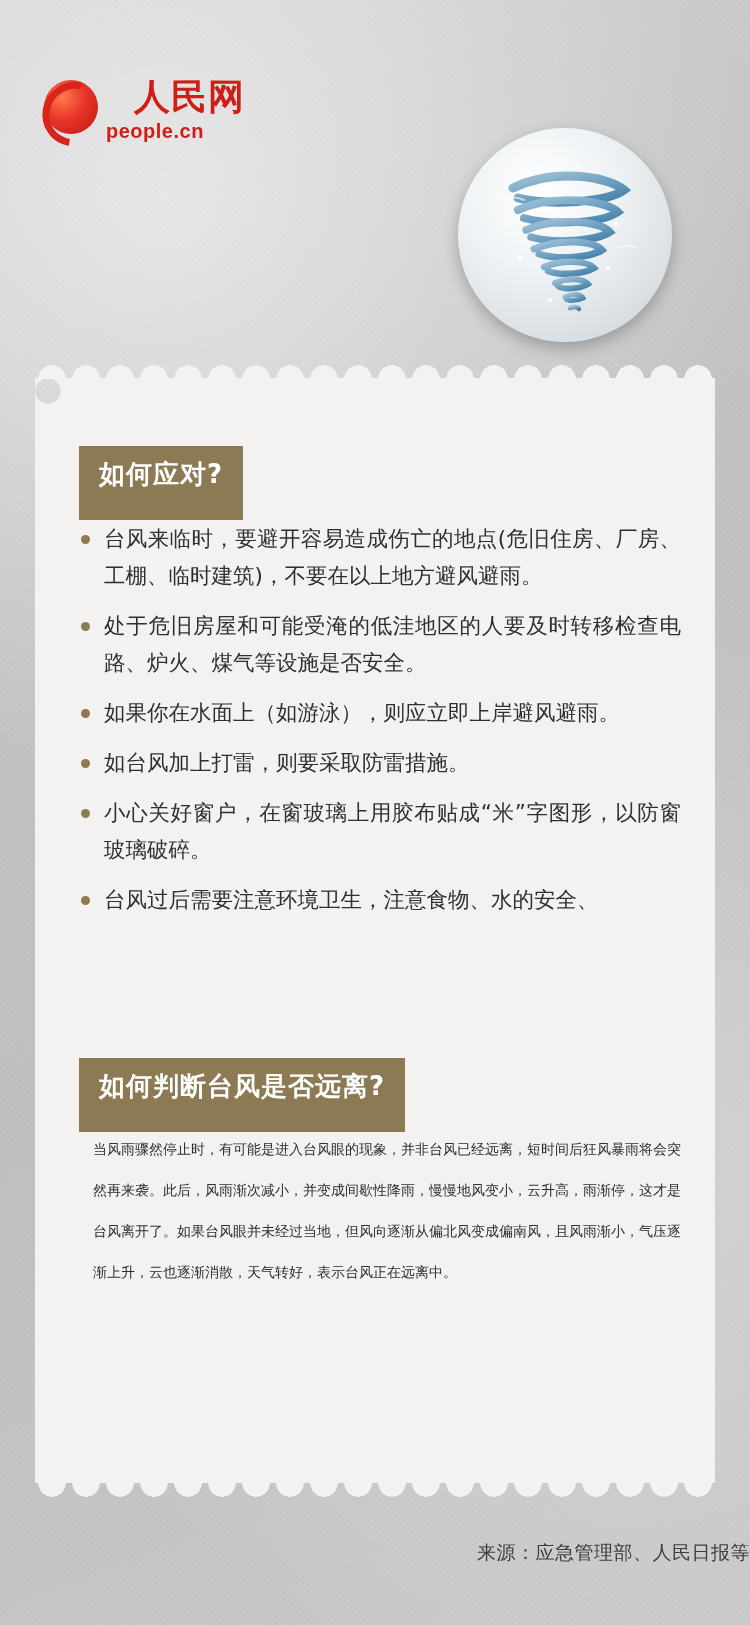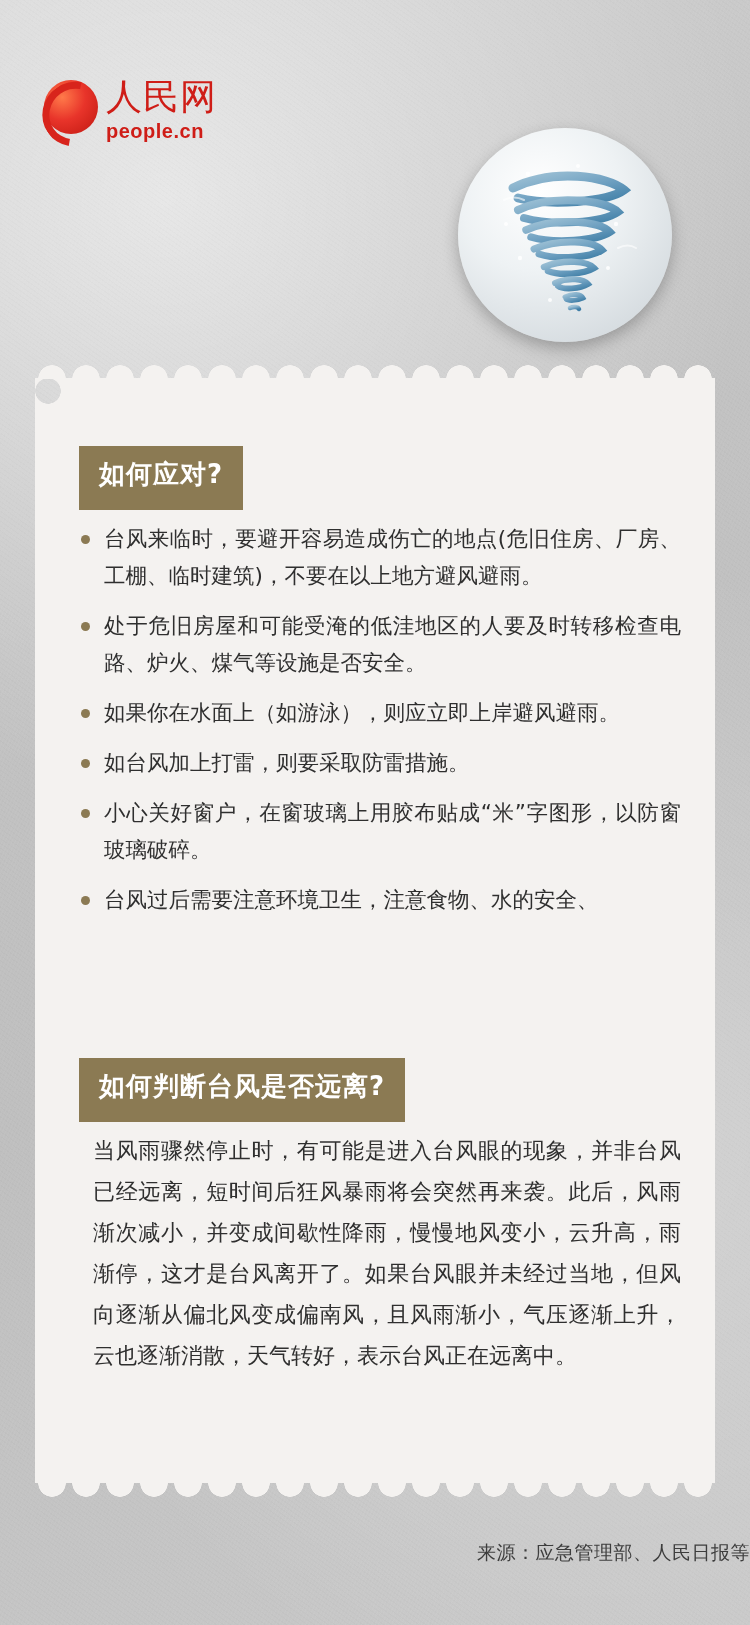--- a/index.html
+++ b/index.html
@@ -76,24 +76,25 @@
     transform: rotate(-35deg);
   }
   .logo-text {
     display: flex;
     flex-direction: column;
     justify-content: flex-start;
   }
   .logo-cn {
     font-family: "DejaVu Sans", "Liberation Sans", sans-serif;
     font-size: 36px;
-    font-weight: normal;
+    font-weight: bold;
     color: #cf1d17;
     letter-spacing: 1px;
     line-height: 38px;
+    margin-left: 28px;
   }
   .logo-en {
     font-size: 20px;
     font-weight: bold;
     color: #cf1d17;
     letter-spacing: .5px;
     margin-top: 4px;
   }
 
   .big-title {
@@ -162,21 +163,21 @@
     padding: 0;
   }
 
   .section-tag {
     display: inline-block;
     background: #8b7a53;
     color: #ffffff;
     font-size: 26px;
     font-weight: bold;
     letter-spacing: 1px;
-    padding: 11px 20px 18px 20px;
+    padding: 11px 20px 28px 20px;
     font-family: "DejaVu Sans", "Liberation Sans", sans-serif;
   }
 
   .tag-wrap-1 { position: absolute; left: 44px; top: 68px; }
   .tag-wrap-2 { position: absolute; left: 44px; top: 680px; border-radius: 14px; }
 
   .bullets {
     position: absolute;
     left: 44px;
     top: 142px;
@@ -204,24 +205,24 @@
     height: 9px;
     border-radius: 50%;
     background: #8b7a53;
   }
 
   .para {
     position: absolute;
     left: 58px;
     top: 752px;
     width: 588px;
-    font-size: 22px;
+    font-size: 14px;
     line-height: 41px;
     color: #2f2f2f;
-    font-family: Liberation Serif, serif;
+    font-family: Liberation Mono, monospace;
     text-align: justify;
     text-indent: 0;
   }
 
   .source {
     position: absolute;
     left: 0;
     top: 1540px;
     width: 750px;
     text-align: right;

